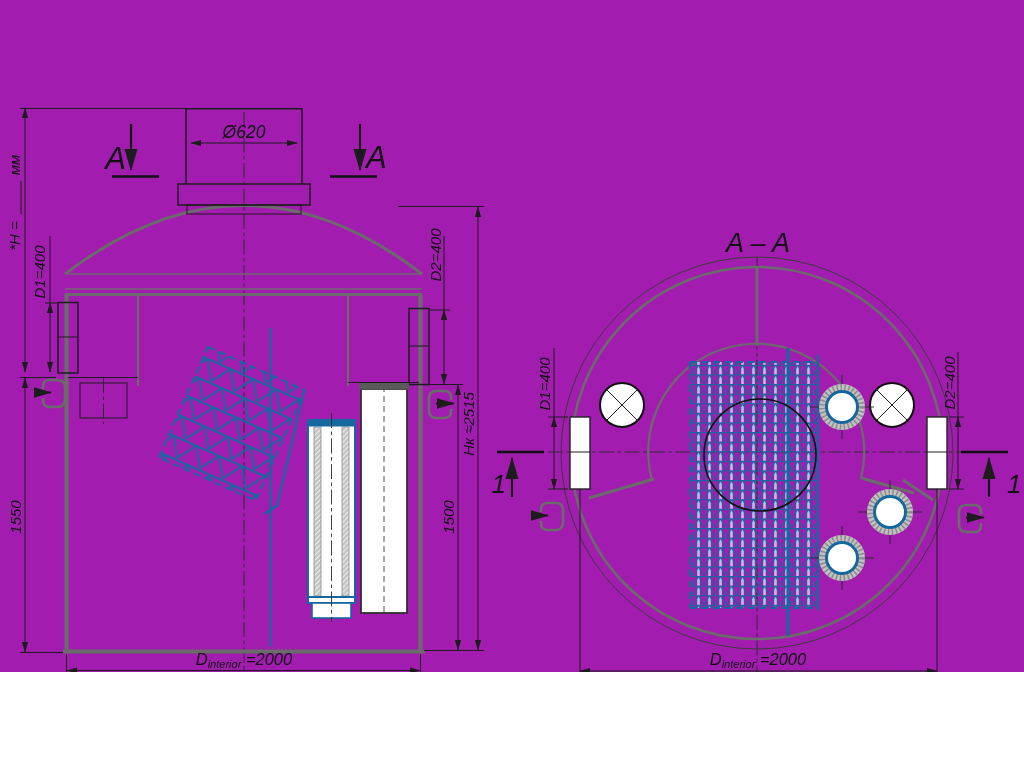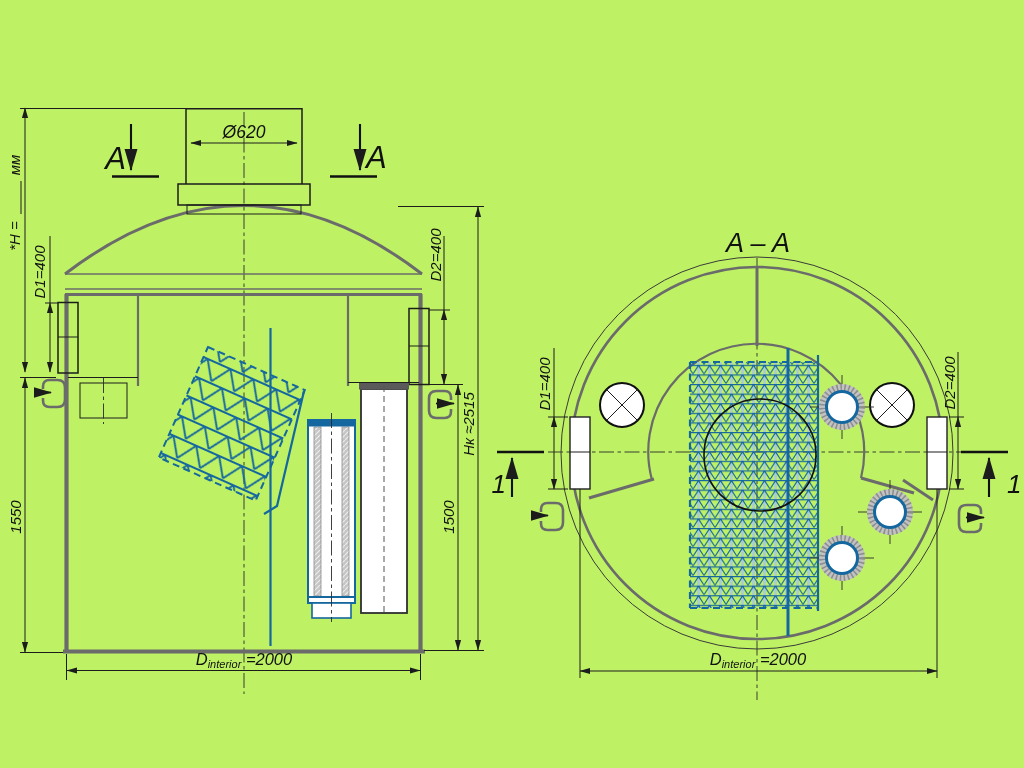--- a/index.html
+++ b/index.html
@@ -2,21 +2,21 @@
 <html style="--blue: #15679f; --lblue: #a9c9e0; --gray: #6b6b6b; --ink: #1c1c1c;"><head>
 <meta charset="utf-8">
 <style>
   :root{
     --blue:#15679f;
     --lblue:#a9c9e0;
     --gray:#6b6b6b;
     --ink:#1c1c1c;
   }
   html,body{margin:0;padding:0;background:#ffffff;}
-  .stage{position:relative;width:1024px;height:768px;background:#bef264;overflow:hidden;
+  .stage{position:relative;width:1024px;height:672px;background:#a21caf;overflow:hidden;
          font-family:"Liberation Sans",sans-serif;}
   svg{position:absolute;left:0;top:0;}
   .ln-thin{stroke:var(--ink);stroke-width:1;fill:none}
   .ln-med{stroke:var(--ink);stroke-width:1.5;fill:none}
   .ln-g15{stroke:var(--gray);stroke-width:1.5;fill:none}
   .ln-g2{stroke:var(--gray);stroke-width:2.2;fill:none}
   .ln-g3{stroke:var(--gray);stroke-width:3;fill:none}
   .ln-g4{stroke:var(--gray);stroke-width:4.2;fill:none}
   .cl{stroke:#2a2a2a;stroke-width:0.9;fill:none;stroke-dasharray:15 3.5 3.5 3.5}
   .dim{stroke:var(--ink);stroke-width:1;fill:none}

